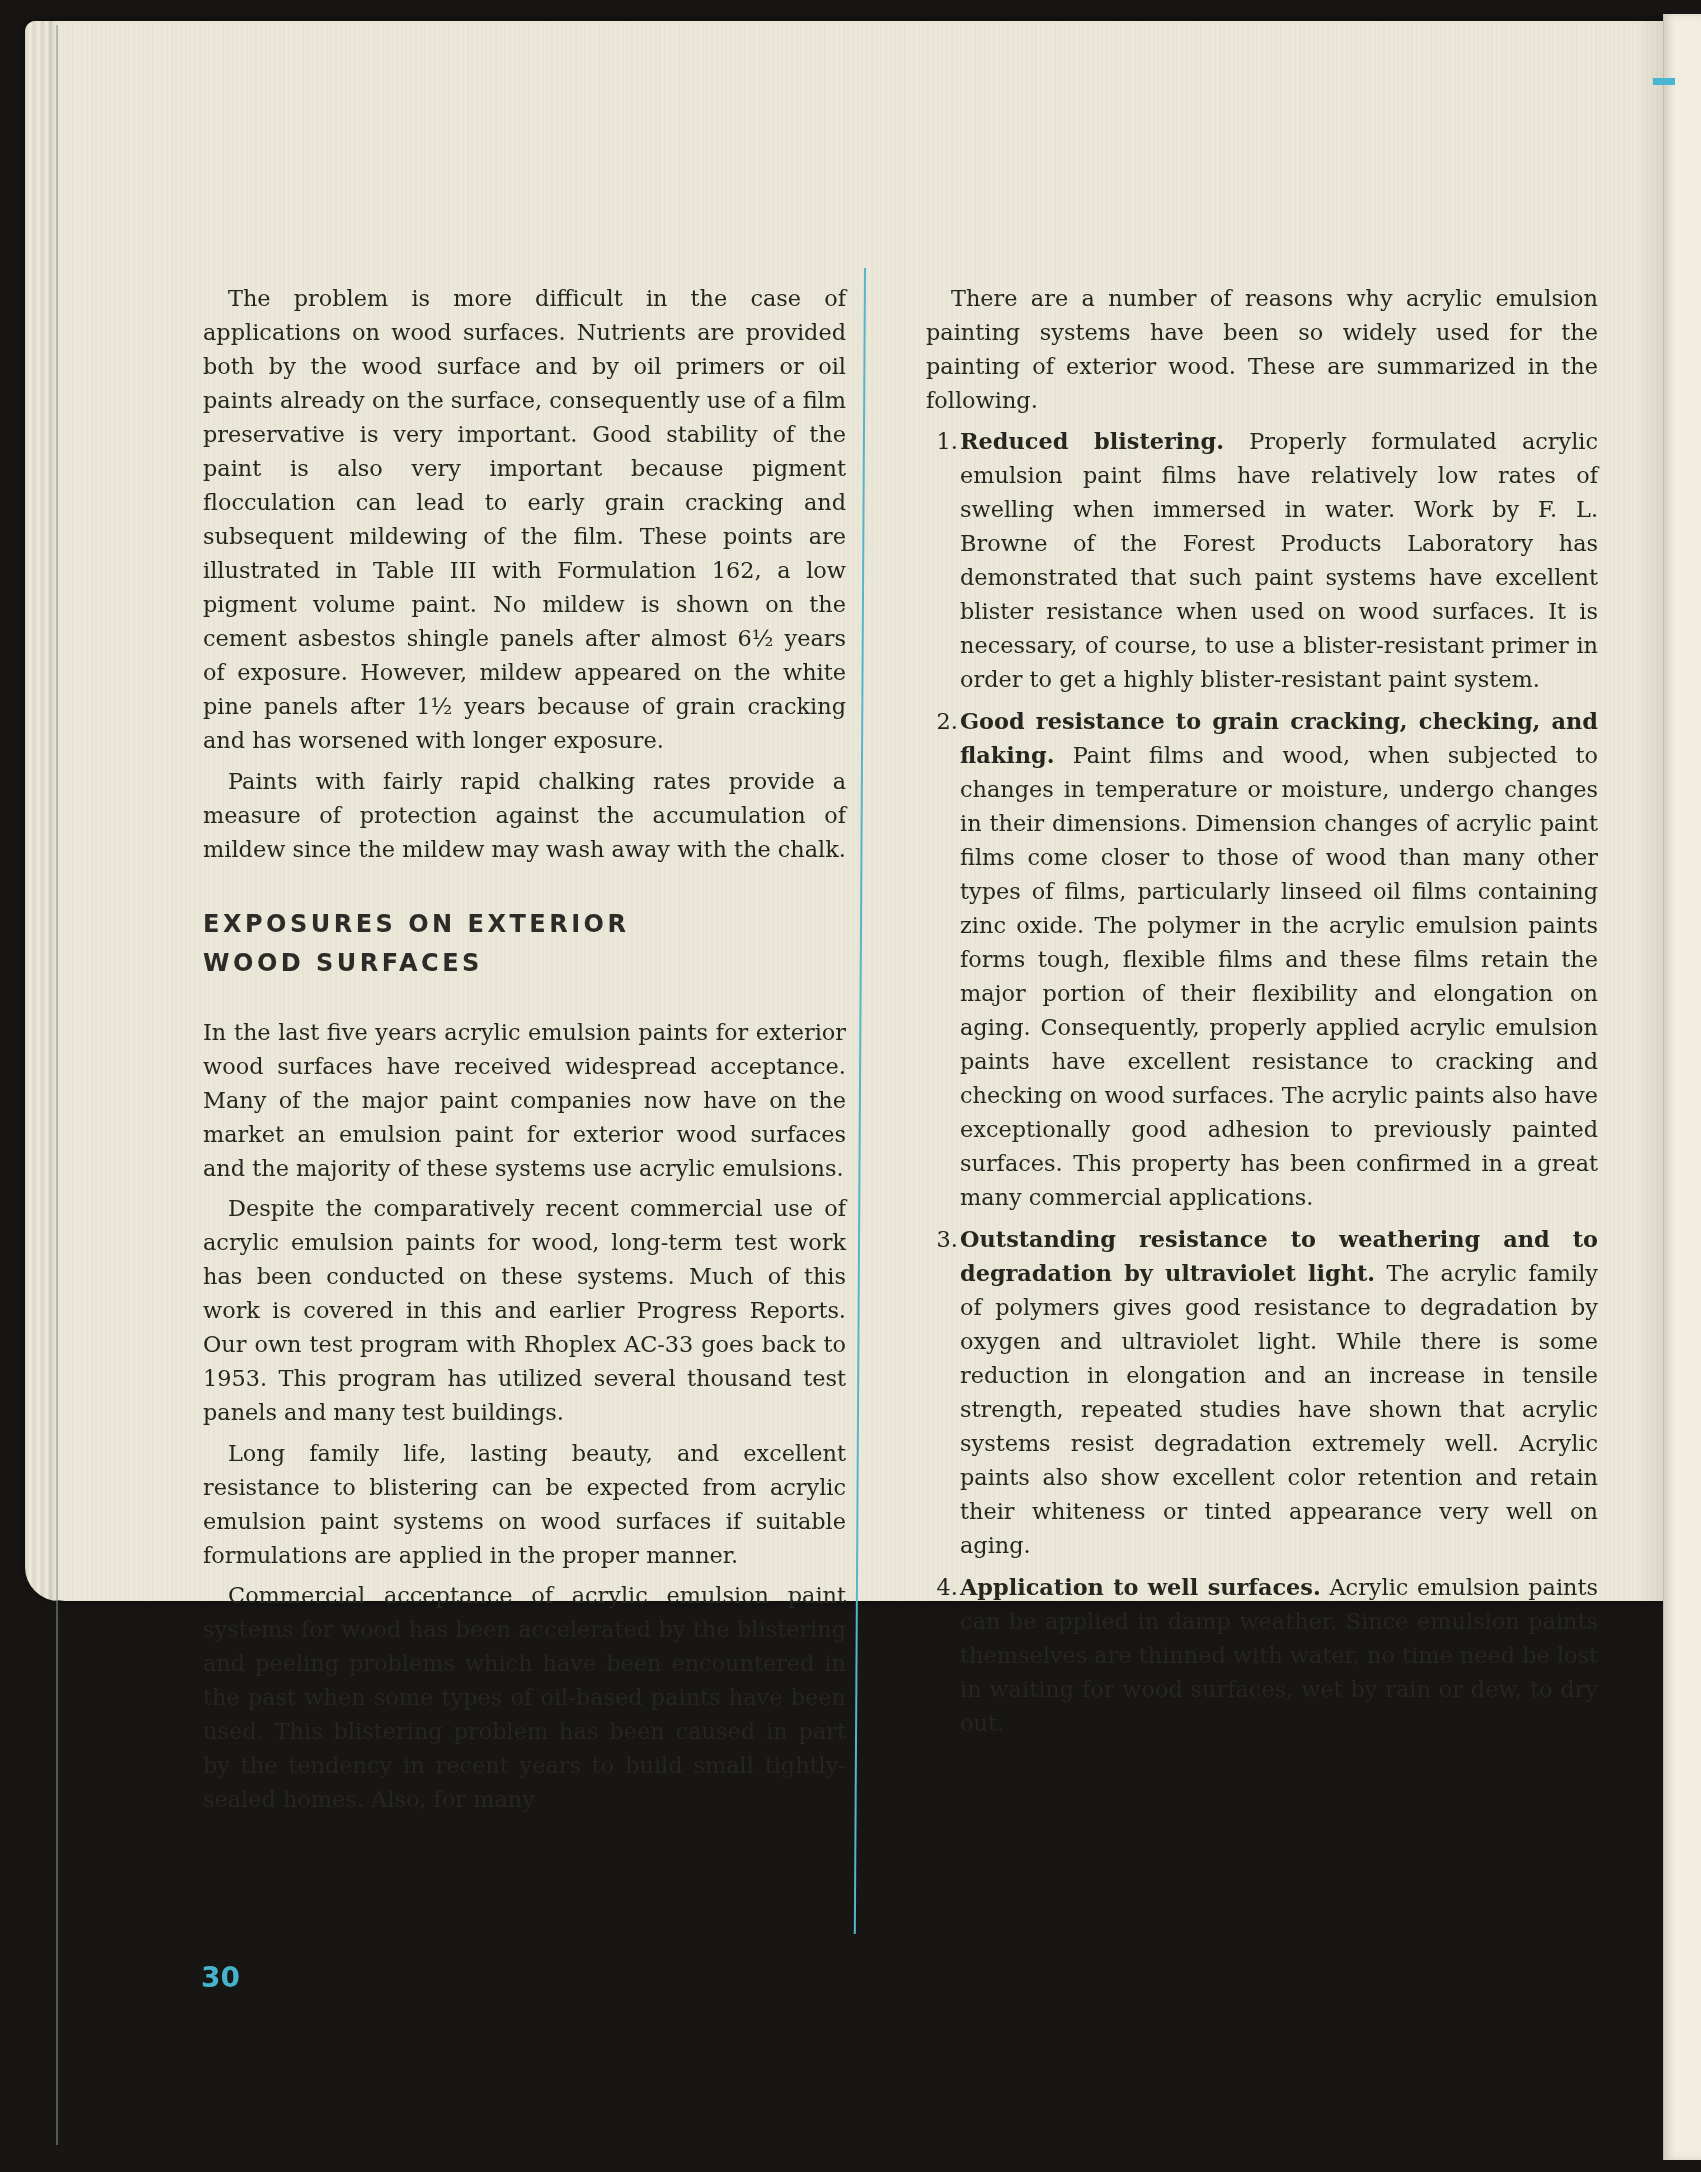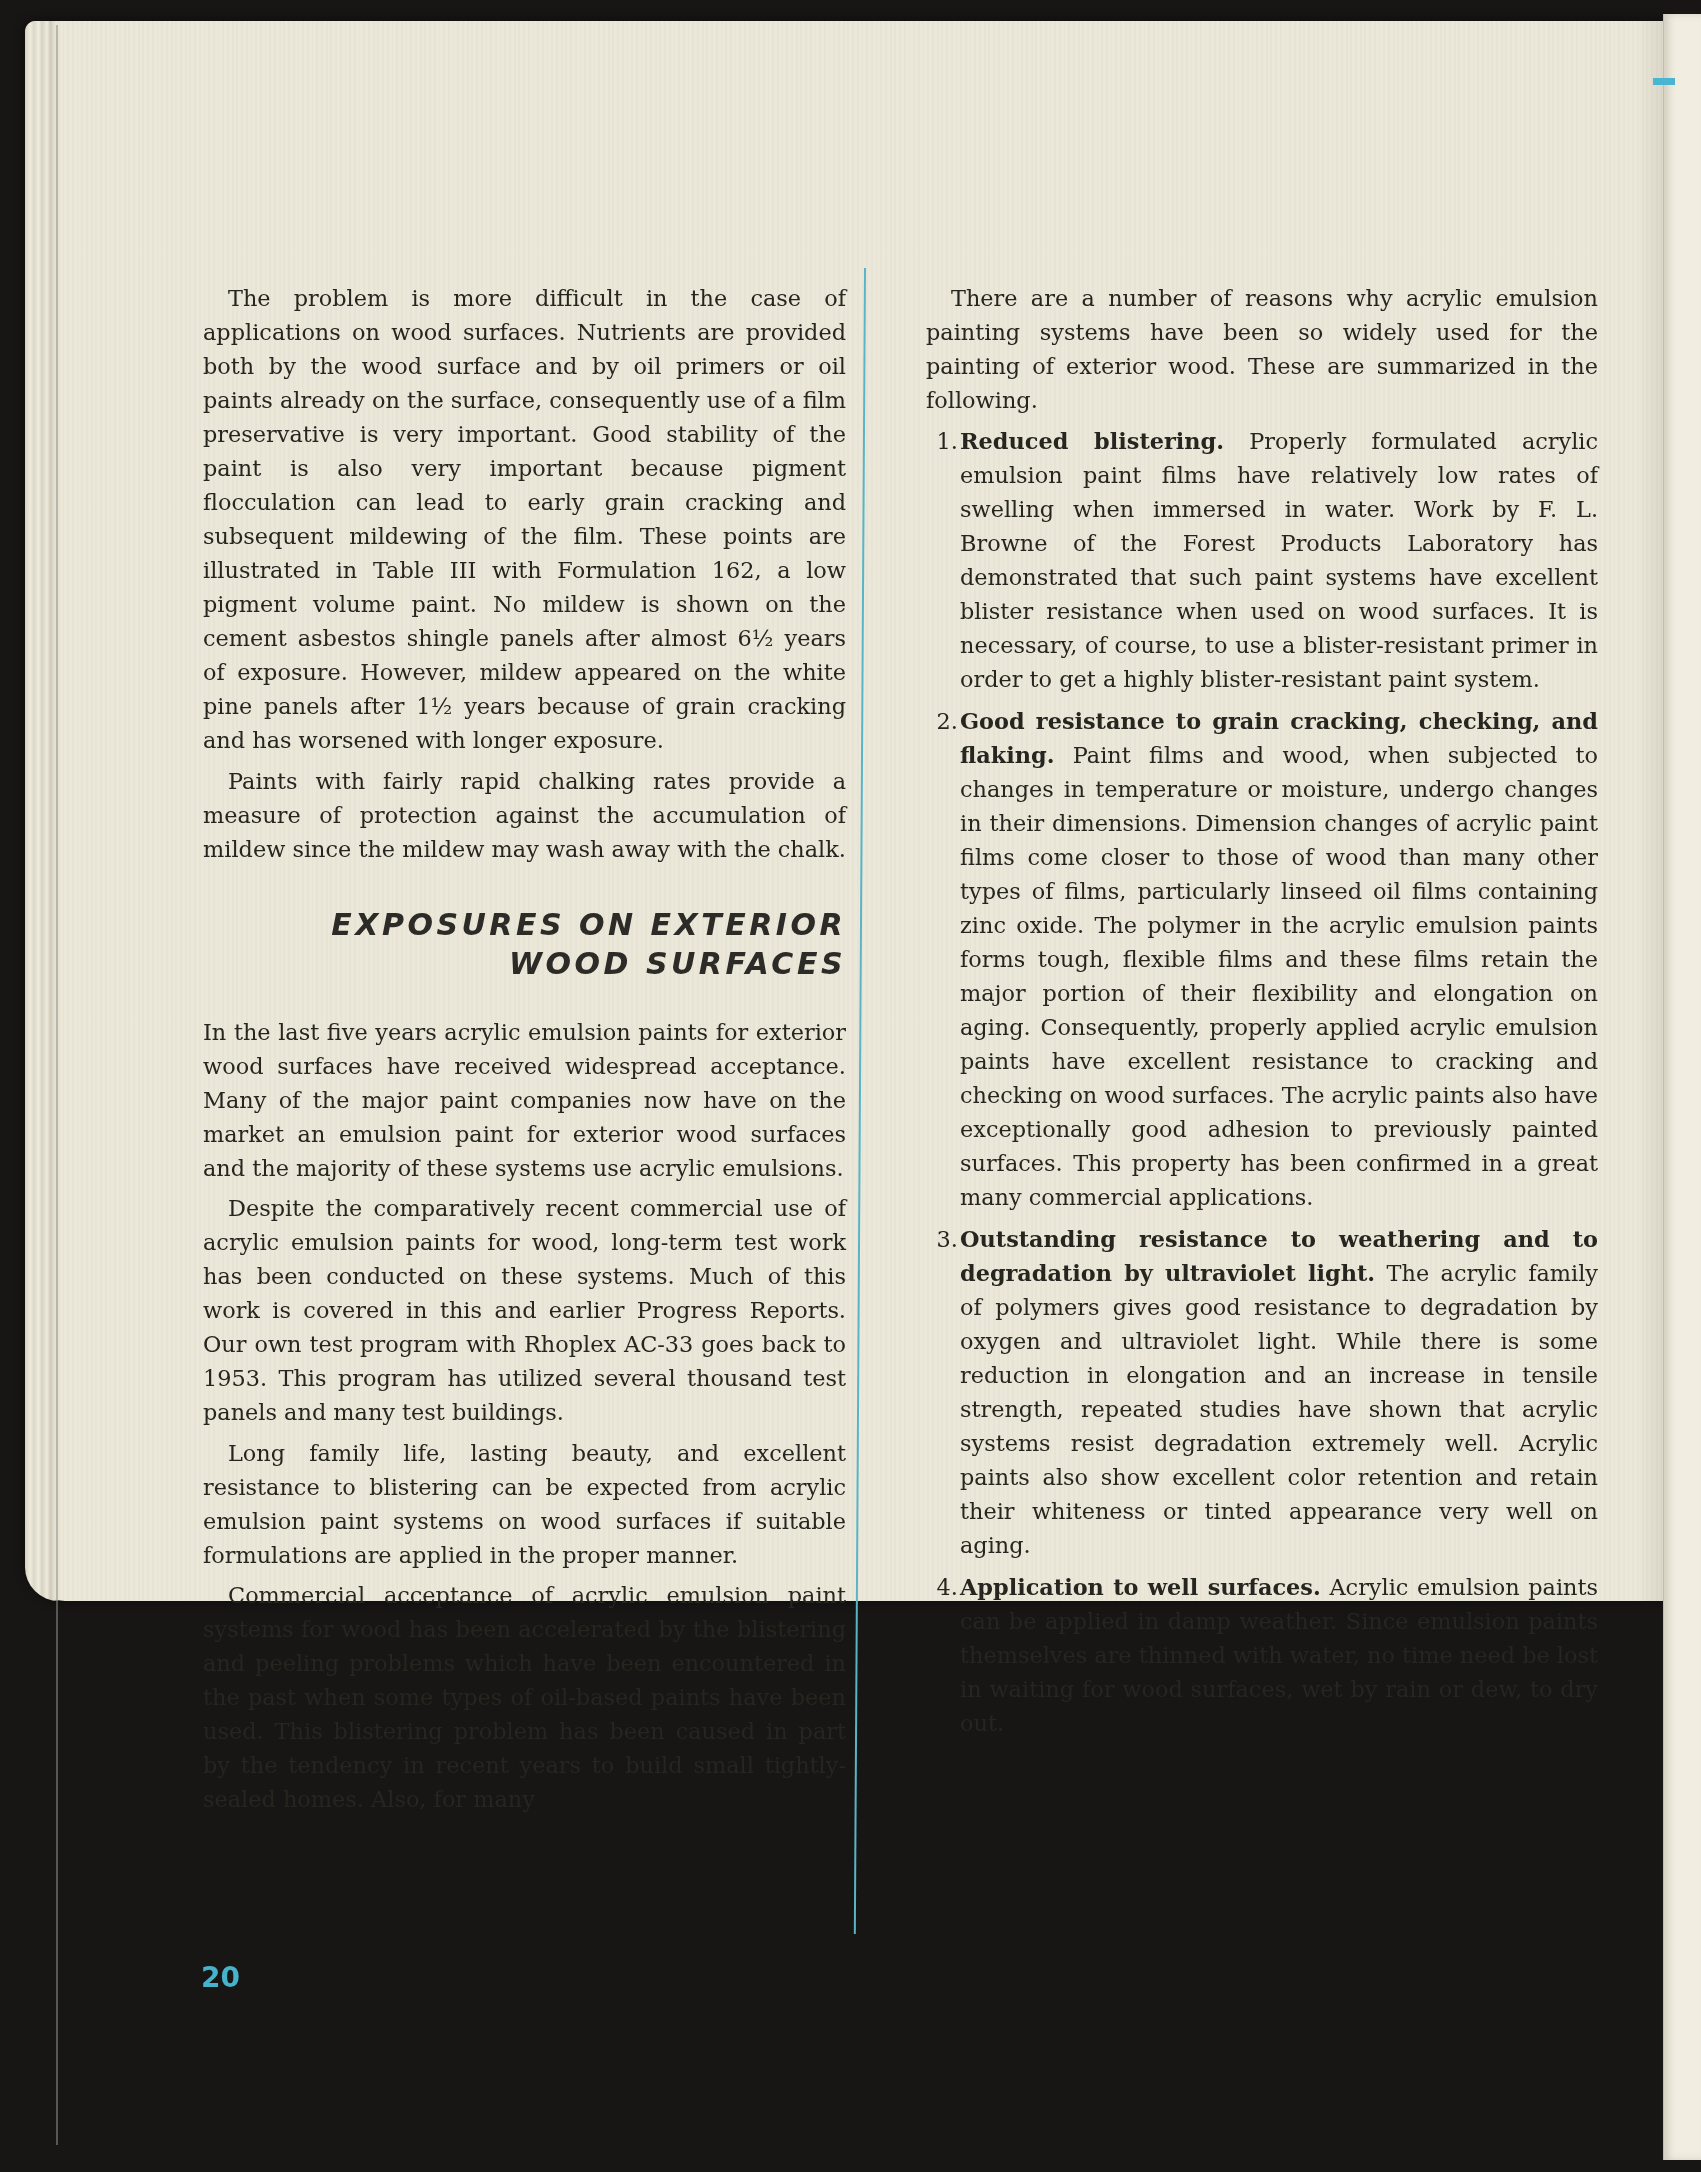--- a/index.html
+++ b/index.html
@@ -41,27 +41,26 @@
     font-size:22.4px;line-height:34px;
     text-align:justify;
   }
   .col-left{left:178px;top:260px;width:643px;}
   .col-right{left:901px;top:260px;width:672px;}
   p.body-para{margin:0 0 6.5px 0;}
   p.indent{text-indent:25px;}
   p.noindent{text-indent:0;}
   .section-heading{
     margin:39px 0 32px 0;
-    text-align:right;
+    text-align:left;
     font-family:"DejaVu Sans","Liberation Sans",sans-serif;
     font-weight:bold;
-    font-size:30px;line-height:39px;
+    font-size:24px;line-height:39px;
     letter-spacing:3.5px;
     color:#2c2b27;
-    font-style:italic;
   }
   .section-heading span{display:block;}
   ol.reasons{list-style:none;margin:2.4px 0 0 0;padding:0;}
   li.reason{
     position:relative;
     padding-left:34px;
     margin:0 0 8.3px 0;
     text-align:justify;
   }
   li.reason .num{position:absolute;left:10.6px;top:0;}
@@ -129,18 +128,18 @@
         <span class="num">3.</span>
         <span class="li-body"><b>Outstanding resistance to weathering and to degradation by ultraviolet light.</b> <span>The acrylic family of polymers gives good resistance to degradation by oxygen and ultraviolet light. While there is some reduction in elongation and an increase in tensile strength, repeated studies have shown that acrylic systems resist degradation extremely well. Acrylic paints also show excellent color retention and retain their whiteness or tinted appearance very well on aging.</span></span>
       </li>
       <li class="reason">
         <span class="num">4.</span>
         <span class="li-body"><b>Application to well surfaces.</b> <span>Acrylic emulsion paints can be applied in damp weather. Since emulsion paints themselves are thinned with water, no time need be lost in waiting for wood surfaces, wet by rain or dew, to dry out.</span></span>
       </li>
     </ol>
   </div>
 
-  <div class="page-number">20</div>
+  <div class="page-number">30</div>
 </div>
 
 <div class="next-page-strip"></div>
 <div class="cyan-tick"></div>
 
 
 </body></html>

